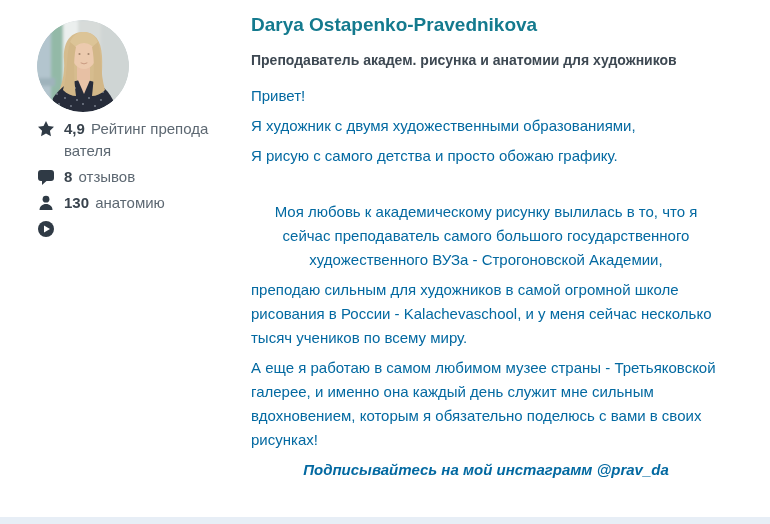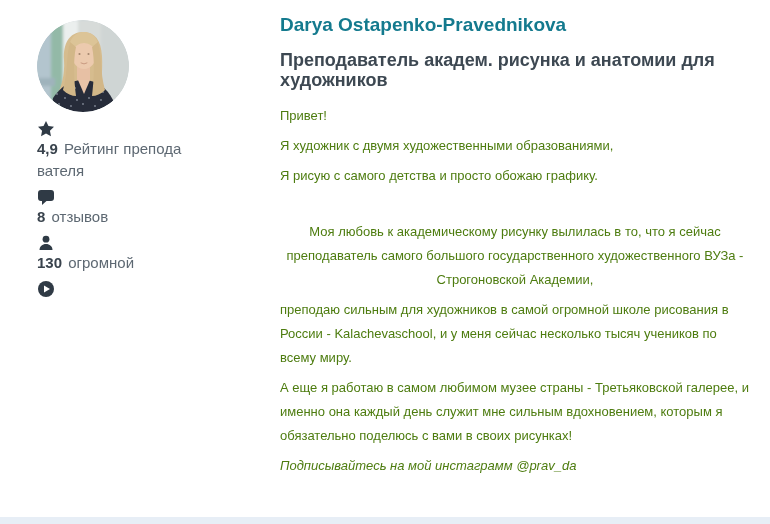--- a/index.html
+++ b/index.html
@@ -15,21 +15,21 @@
   .left-col { position: absolute; left: 37px; top: 20px; width: 212px; }
 
   .avatar {
     width: 92px; height: 92px;
     border-radius: 50%;
     overflow: hidden;
   }
   .avatar svg { display: block; width: 92px; height: 92px; }
 
   .stats { margin-top: 6px; }
-  .stat-row { display: flex; align-items: flex-start; margin-bottom: 4px; flex-direction: column; }
+  .stat-row { display: flex; align-items: flex-start; margin-bottom: 4px; }
   .stat-icon {
     flex: none;
     width: 18px; height: 18px;
     margin-right: 9px;
     padding-top: 2px;
     color: #2f3a45;
   }
   .stat-icon svg { display: block; width: 18px; height: 18px; }
   .stat-text {
     width: 148px;
@@ -38,50 +38,51 @@
     color: #5d6872;
     word-break: break-all;
   }
   .stat-value {
     font-weight: bold;
     color: #39434d;
     margin-right: 2px;
   }
 
   
-  .right-col { position: absolute; left: 280px; top: 12px; width: 470px; }
+  .right-col { position: absolute; left: 251px; top: 12px; width: 470px; }
 
   .instructor-name {
     font-size: 19px;
     line-height: 26px;
     font-weight: bold;
     color: #147a8e;
     margin: 0 0 12px 0;
   }
   .instructor-subtitle {
-    font-size: 18px;
+    font-size: 14px;
     line-height: 20px;
     font-weight: bold;
     color: #3d4852;
     margin: 0 0 14px 0;
   }
   .bio p {
-    font-size: 13px;
+    font-size: 15px;
     line-height: 24px;
-    color: #4d7c0f;
+    color: #0369a1;
     margin: 0 0 6px 0;
   }
   .bio p.gap-top { margin-top: 32px; text-align: center; }
   .bio-footer {
     font-size: 15px;
     line-height: 24px;
     color: #3f4a54;
-    font-weight: normal;
+    font-weight: bold;
     font-style: italic;
     margin: 0;
+    text-align: center;
   }
 
   
   .bottom-band {
     position: absolute;
     left: 0; right: 0; bottom: 0;
     height: 7px;
     background: #e7eef6;
   }
 </style>
@@ -166,21 +167,21 @@
     </div>
 
     <div class="stat-row">
       <span class="stat-icon">
         <svg viewBox="0 0 18 18">
             <circle fill="currentColor" cx="9" cy="5.2" r="3.4"></circle>
             <path fill="currentColor" d="M2.5 16c0-3.7 2.9-6.1 6.5-6.1s6.5 2.4 6.5 6.1z"></path>
           </svg>
       </span>
       <div class="stat-text">
-        <span class="stat-value">130</span> <span class="stat-label">огромной</span>
+        <span class="stat-value">130</span> <span class="stat-label">анатомию</span>
       </div>
     </div>
 
     <div class="stat-row">
       <span class="stat-icon">
         <svg viewBox="0 0 18 18">
             <circle fill="currentColor" cx="9" cy="9" r="8"></circle>
             <polygon fill="#ffffff" points="7,5.4 13,9 7,12.6"></polygon>
           </svg>
       </span>

